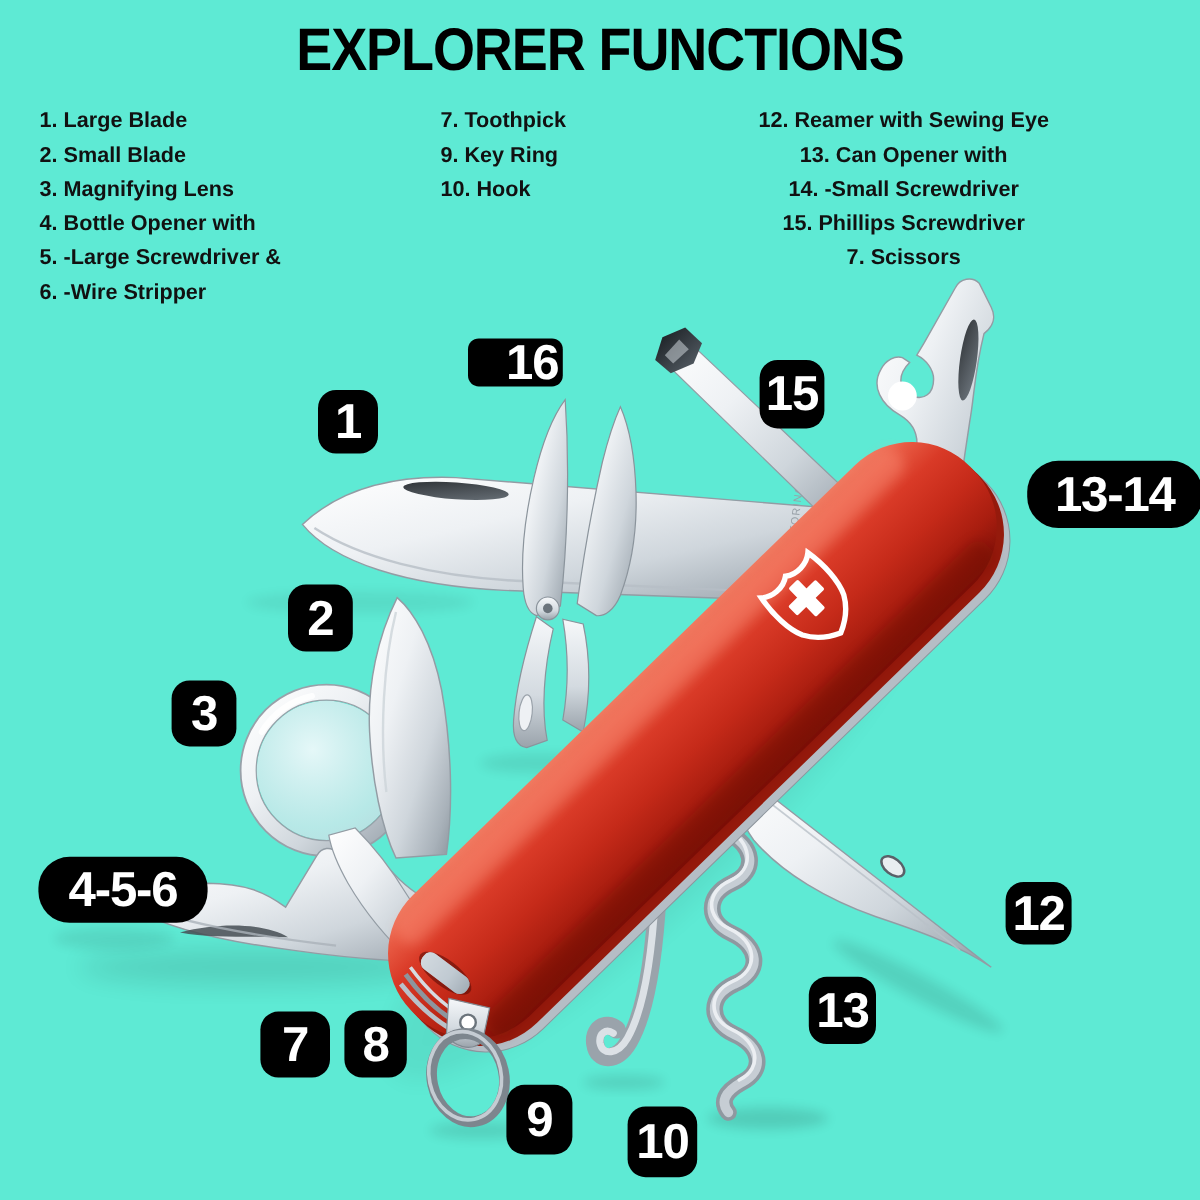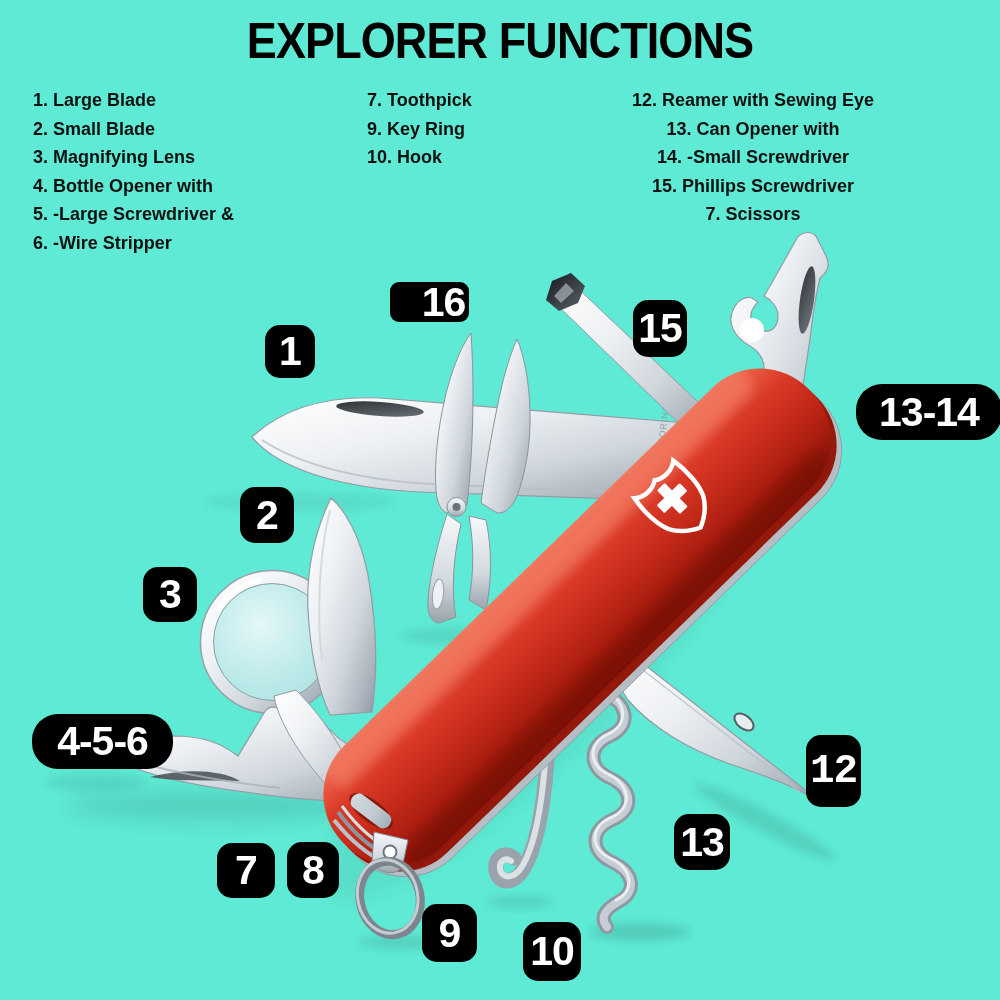--- a/index.html
+++ b/index.html
@@ -208,20 +208,20 @@
   </svg>
 
   <div id="callout-layer">
       <div class="tag" style="left: 265px; top: 325px; width: 50px; height: 53px; border-radius: 15px;">1</div>
       <div class="tag" style="left: 390px; top: 282px; width: 51px; height: 40px; border-radius: 9px; padding-left: 28px;">16</div>
       <div class="tag" style="left: 633px; top: 253px; width: 54px; height: 57px; border-radius: 15px; margin-top: 47px;">15</div>
       <div class="tag" style="left: 856px; top: 384px; width: 146px; height: 56px; border-radius: 26px;">13-14</div>
       <div class="tag" style="left: 240px; top: 487px; width: 54px; height: 56px; border-radius: 15px;">2</div>
       <div class="tag" style="left: 143px; top: 567px; width: 54px; height: 55px; border-radius: 15px;">3</div>
       <div class="tag" style="left: 32px; top: 667px; width: 141px; height: 55px; border-radius: 26px; margin-top: 47px;">4-5-6</div>
-      <div class="tag" style="left: 806px; top: 735px; width: 55px; height: 72px; border-radius: 15px; font-family: Liberation Mono, monospace;">12</div>
+      <div class="tag" style="left: 838px; top: 735px; width: 55px; height: 52px; border-radius: 15px;">12</div>
       <div class="tag" style="left: 674px; top: 814px; width: 56px; height: 56px; border-radius: 15px;">13</div>
       <div class="tag" style="left: 217px; top: 843px; width: 58px; height: 55px; border-radius: 15px;">7</div>
       <div class="tag" style="left: 287px; top: 842px; width: 52px; height: 56px; border-radius: 15px;">8</div>
       <div class="tag" style="left: 422px; top: 904px; width: 55px; height: 58px; border-radius: 15px;">9</div>
       <div class="tag" style="left: 523px; top: 922px; width: 58px; height: 59px; border-radius: 15px; text-align: right;">10</div>
     </div>
 </div>
 
 </body></html>

